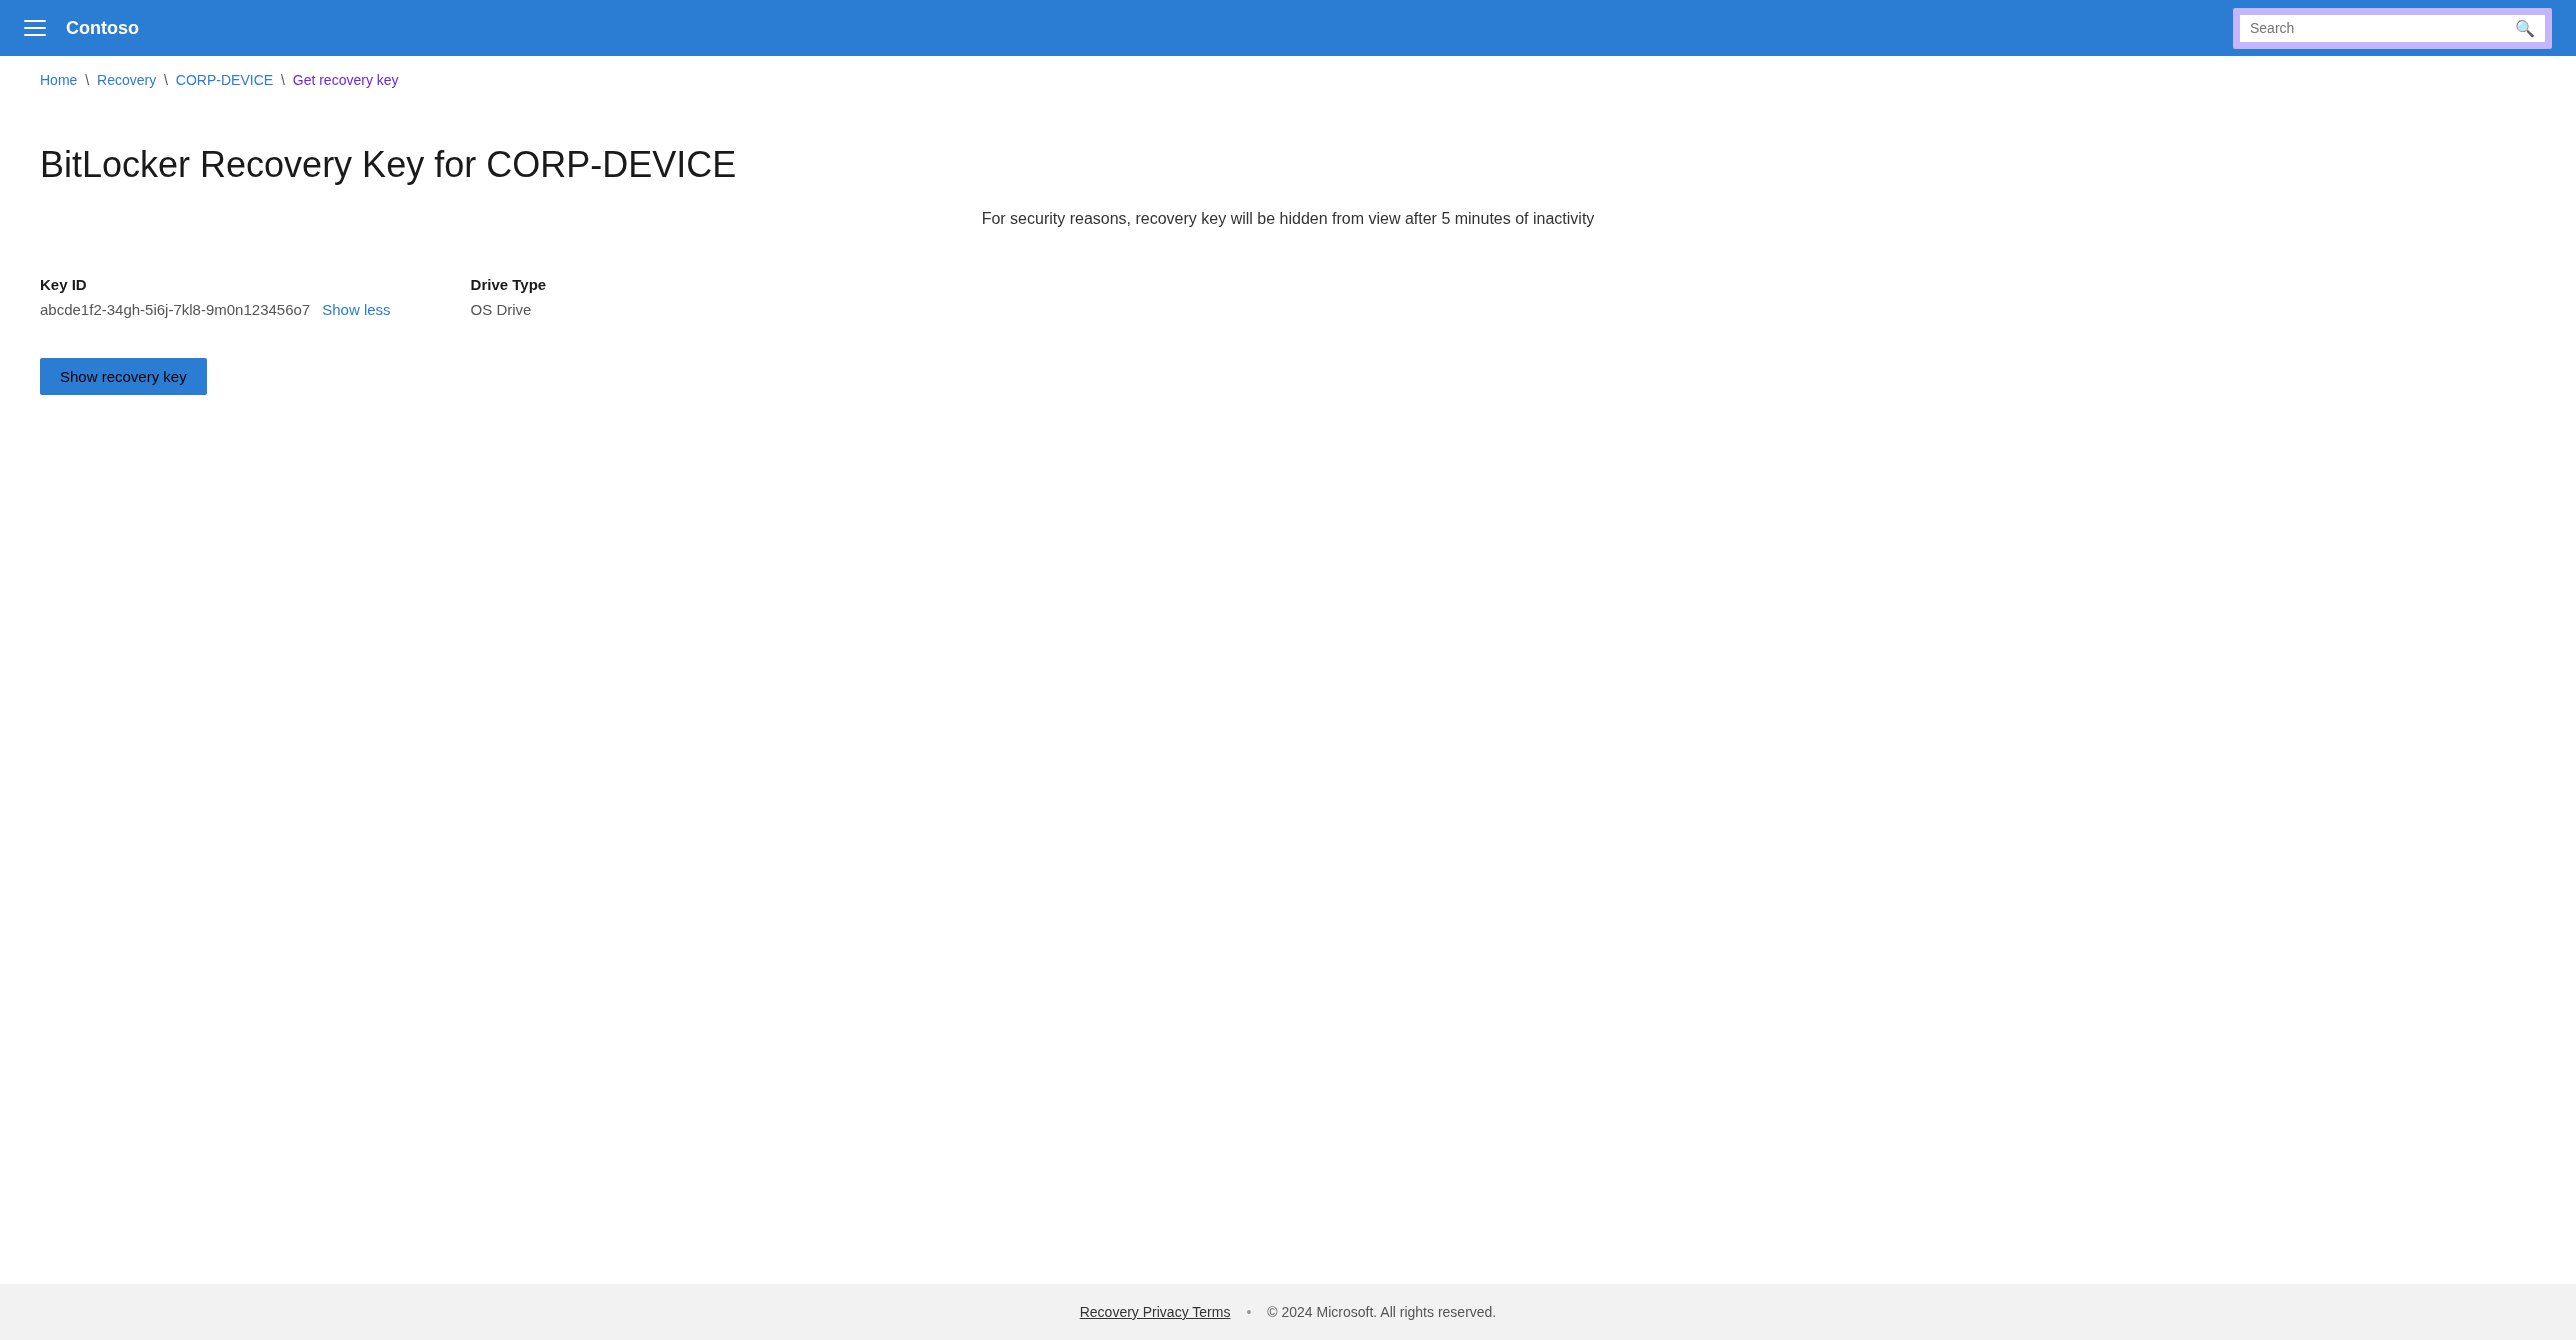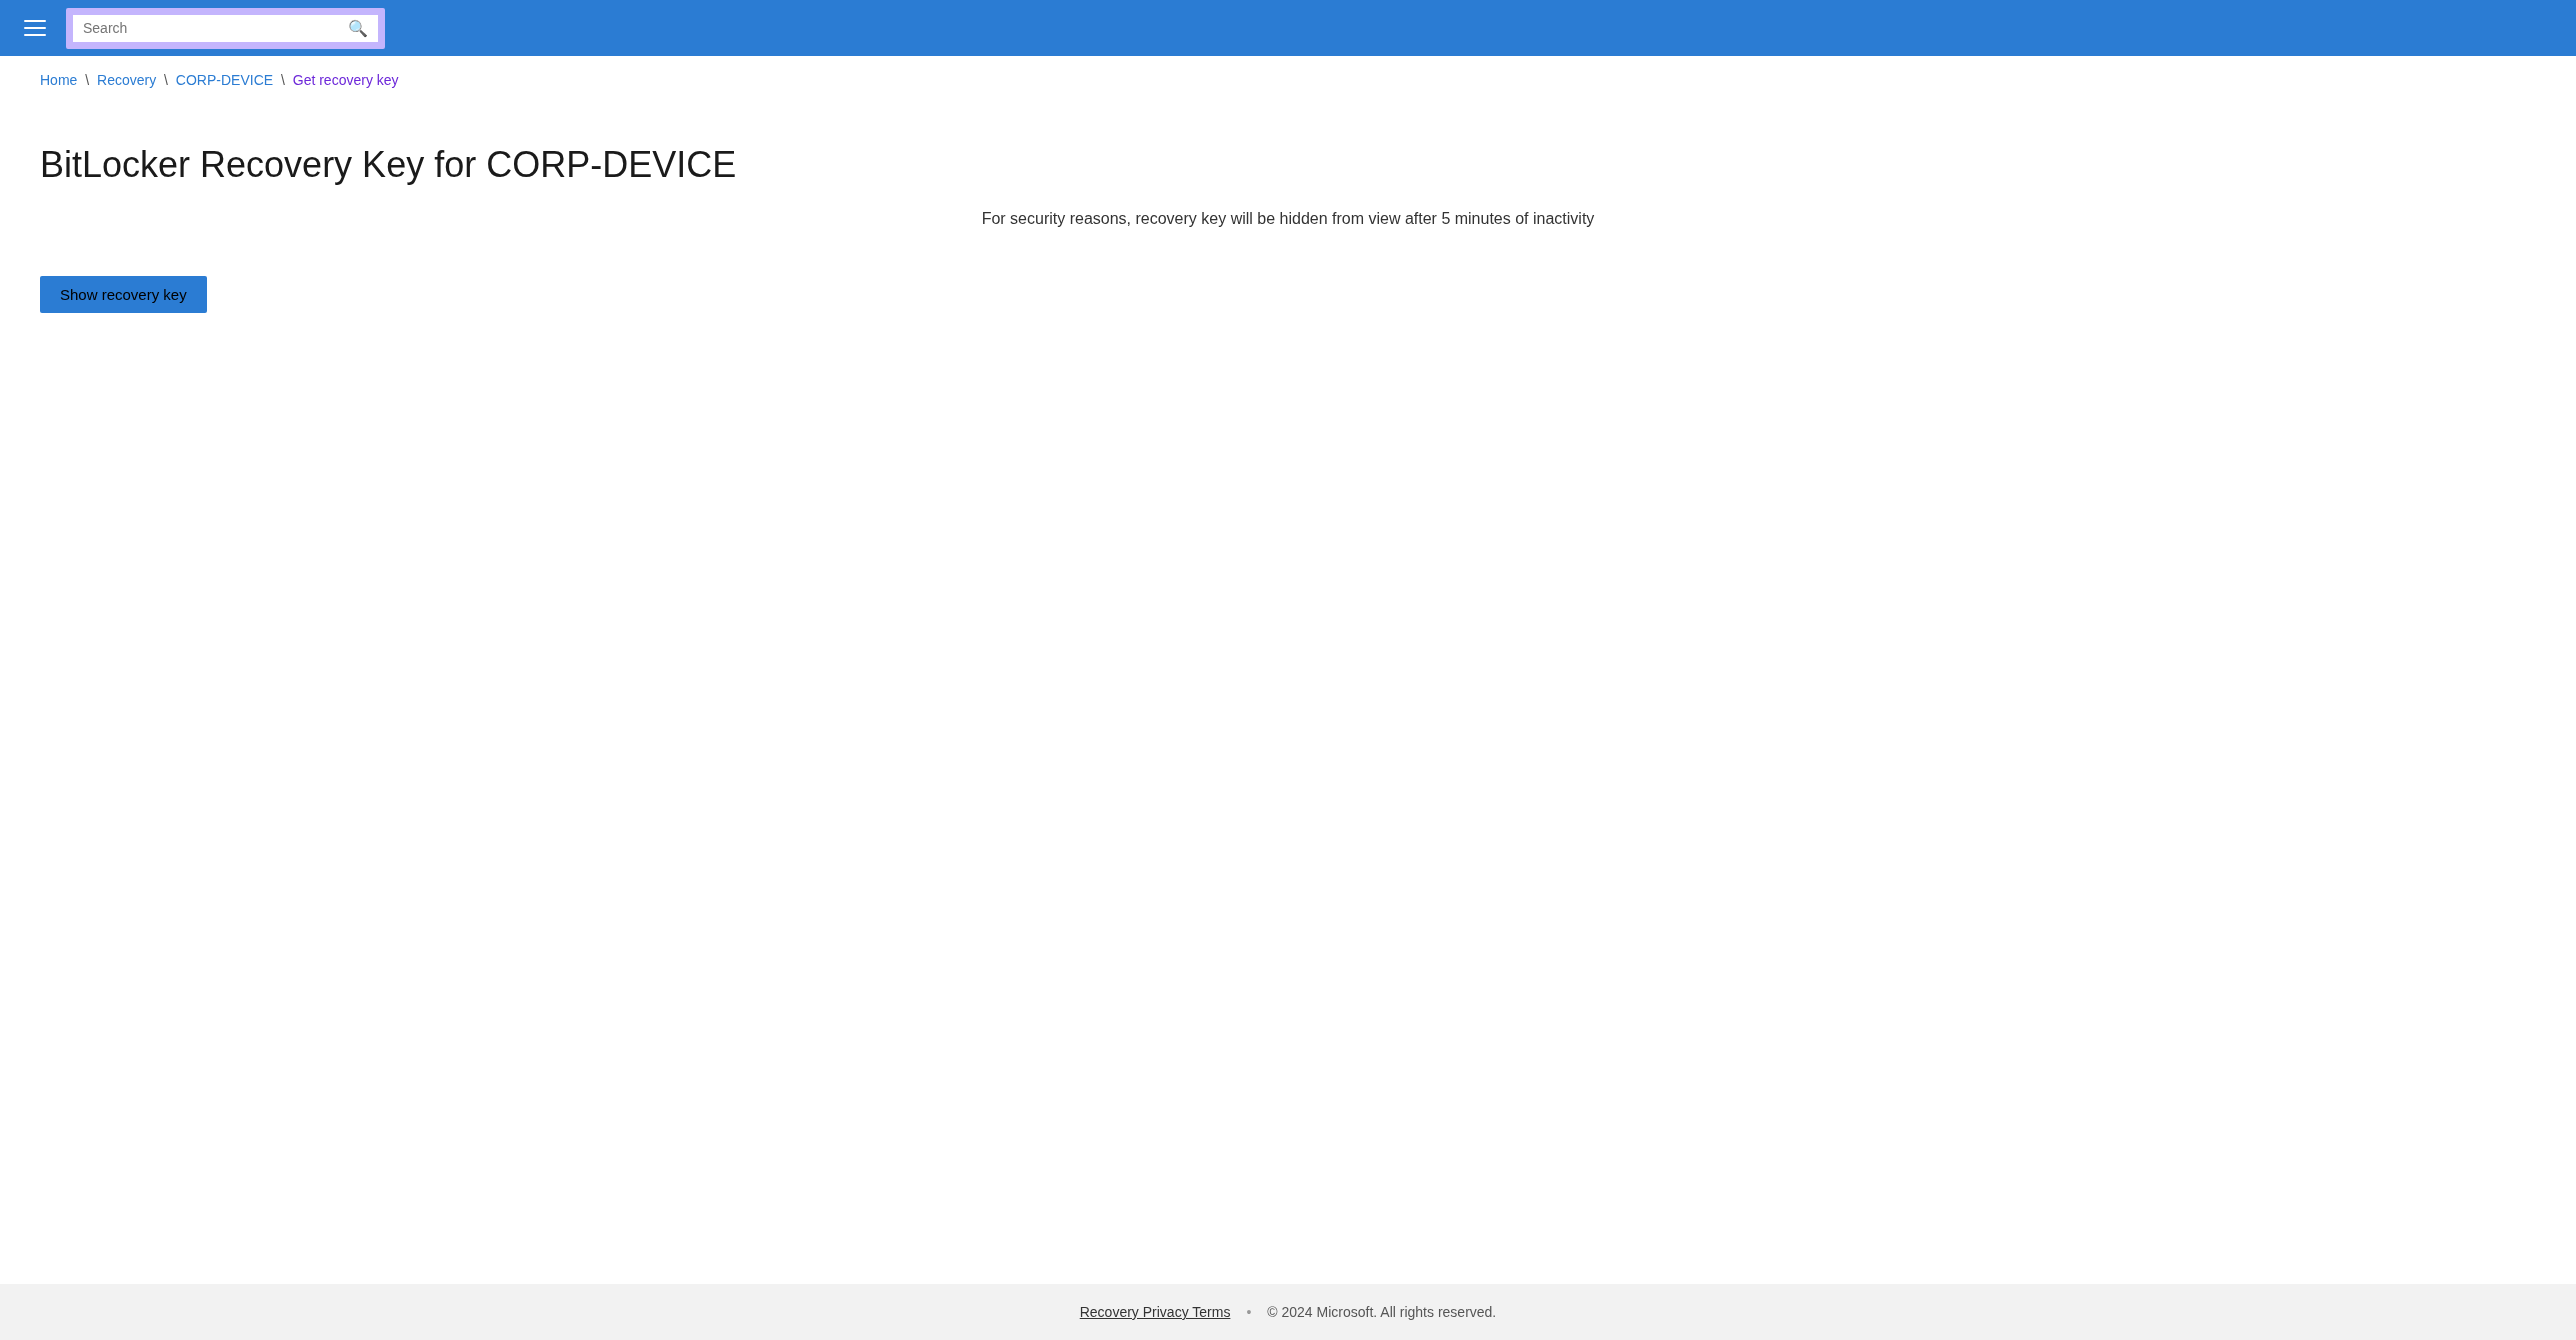--- a/index.html
+++ b/index.html
@@ -183,20 +183,21 @@
   </style>
 </head>
 <body>
 
 <header class="header">
   <div class="header-hamburger">
     <span></span>
     <span></span>
     <span></span>
   </div>
+  <div class="header-title">Contoso</div>
   <div class="search-container">
     <input class="search-input" type="text" placeholder="Search" style="">
     <span class="search-icon">🔍</span>
   </div>
 </header>
 
 <nav class="breadcrumb">
   <a href="#">Home</a>
   <span class="breadcrumb-separator">\</span>
   <a href="#">Recovery</a>
@@ -204,20 +205,36 @@
   <a href="#">CORP-DEVICE</a>
   <span class="breadcrumb-separator">\</span>
   <span class="breadcrumb-current">Get recovery key</span>
 </nav>
 
 <main class="main-content">
   <h1 class="page-title">BitLocker Recovery Key for CORP-DEVICE</h1>
 
   <p class="security-notice">For security reasons, recovery key will be hidden from view after 5 minutes of inactivity</p>
 
+  <div class="info-grid">
+    <div class="info-section">
+      <div class="info-label">Key ID</div>
+      <div class="info-value">
+        <span>abcde1f2-34gh-5i6j-7kl8-9m0n123456o7</span>
+        <a href="#" class="show-less-link">Show less</a>
+      </div>
+    </div>
+
+    <div class="info-section">
+      <div class="info-label">Drive Type</div>
+      <div class="info-value">
+        <span>OS Drive</span>
+      </div>
+    </div>
+  </div>
 
   <button class="show-recovery-btn">Show recovery key</button>
 </main>
 
 <footer class="footer">
   <a href="#">Recovery Privacy Terms</a>
   <span class="footer-separator">•</span>
   <span>© 2024 Microsoft. All rights reserved.</span>
 </footer>
 

